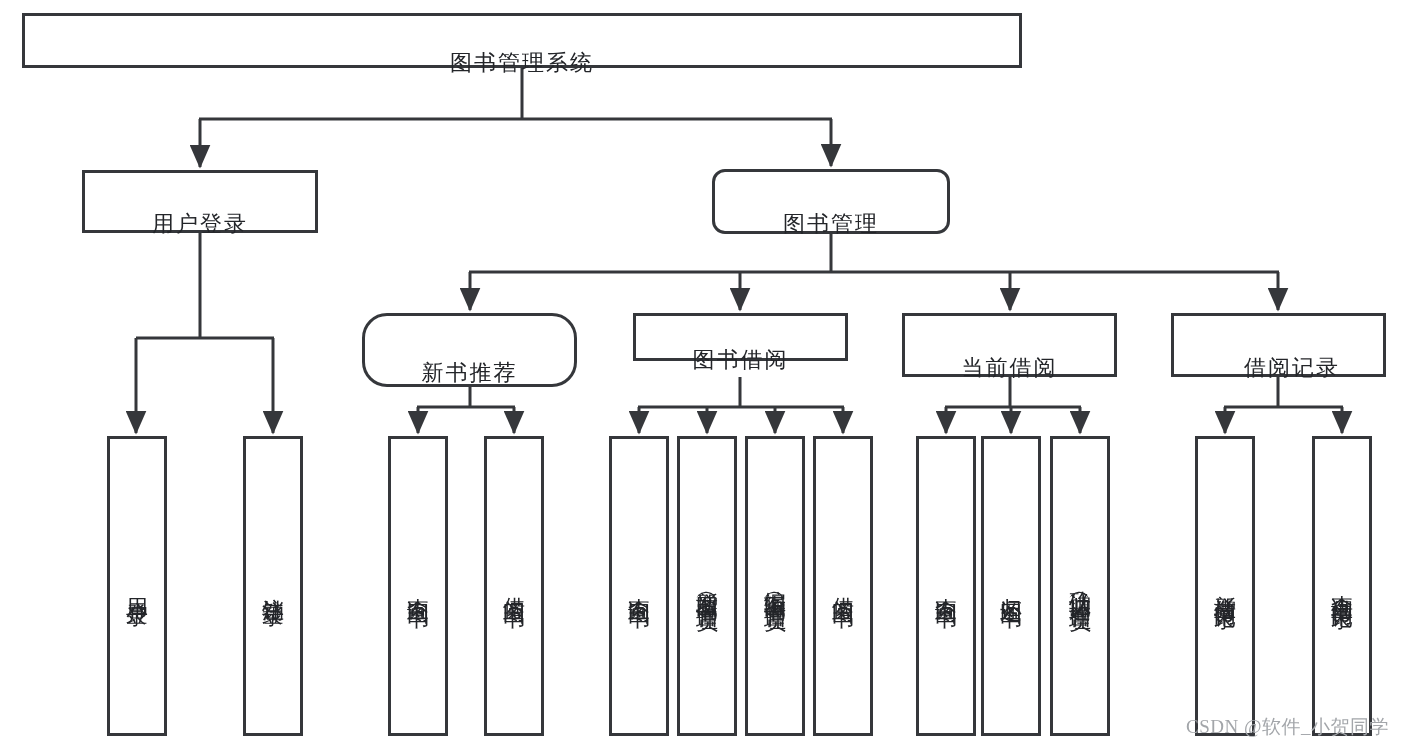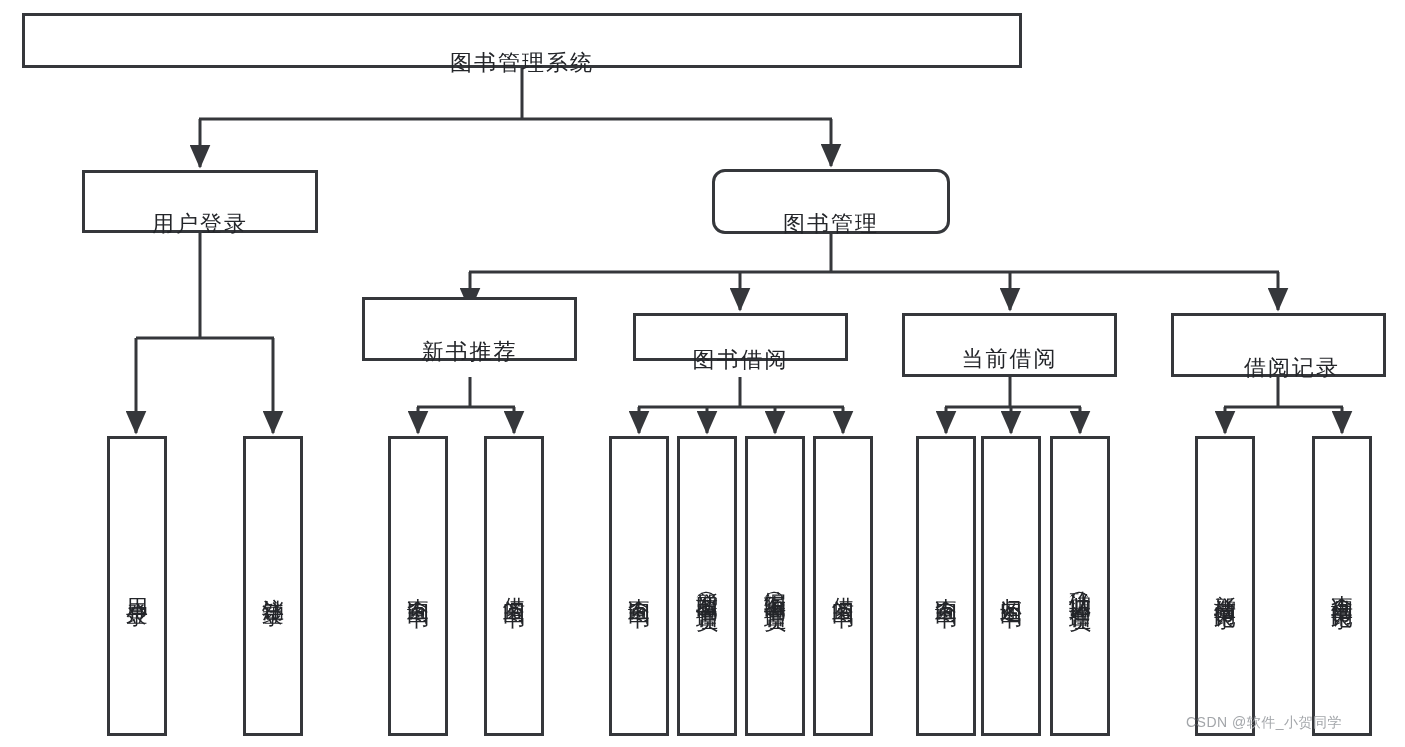--- a/index.html
+++ b/index.html
@@ -36,48 +36,49 @@
     writing-mode: vertical-rl;
     text-orientation: mixed;
     font-size: 22px;
     letter-spacing: 3px;
     line-height: 1;
   }
   
   .n-root  { left: 22px;   top: 13px;  width: 1000px; height: 55px; }
   .n-user  { left: 82px;   top: 170px; width: 236px;  height: 63px; }
   .n-book  { left: 712px;  top: 169px; width: 238px;  height: 65px; border-radius: 13px; }
-  .n-l2a   { left: 362px;  top: 297px; width: 215px;  height: 64px; }
+  .n-l2a   { left: 362px;  top: 313px; width: 215px;  height: 74px; border-radius: 25px; }
   .n-l2b   { left: 633px;  top: 313px; width: 215px;  height: 48px; }
-  .n-l2c   { left: 902px;  top: 313px; width: 215px;  height: 64px; align-items: flex-end; }
+  .n-l2c   { left: 902px;  top: 313px; width: 215px;  height: 64px; }
   .n-l2d   { left: 1171px; top: 313px; width: 215px;  height: 64px; padding-left: 27px; }
   
   .node.v  { top: 436px; width: 60px; height: 300px; }
   .lf1  { left: 107px; }
   .lf2  { left: 243px; }
   .lf3  { left: 388px; }
   .lf4  { left: 484px; }
   .lf5  { left: 609px; }
   .lf6  { left: 677px; }
   .lf7  { left: 745px; }
   .lf8  { left: 813px; }
   .lf9  { left: 916px; }
   .lf10 { left: 981px; }
   .lf11 { left: 1050px; }
   .lf12 { left: 1195px; }
   .lf13 { left: 1312px; }
   .watermark {
     position: absolute;
     left: 1186px;
     top: 714px;
-    font-size: 14px;
+    font-size: 19px;
     color: #a3a6aa;
     letter-spacing: 0.5px;
     white-space: nowrap;
     z-index: 5;
+    font-family: Liberation Serif, serif;
   }
 </style>
 </head>
 <body>
 
 <div class="canvas">
 
   <svg class="connectors" width="1405" height="747" viewBox="0 0 1405 747" xmlns="http://www.w3.org/2000/svg">
     <defs>
       <marker id="arrow" markerWidth="8" markerHeight="7" refX="7.5" refY="3.5" orient="auto" markerUnits="strokeWidth">

